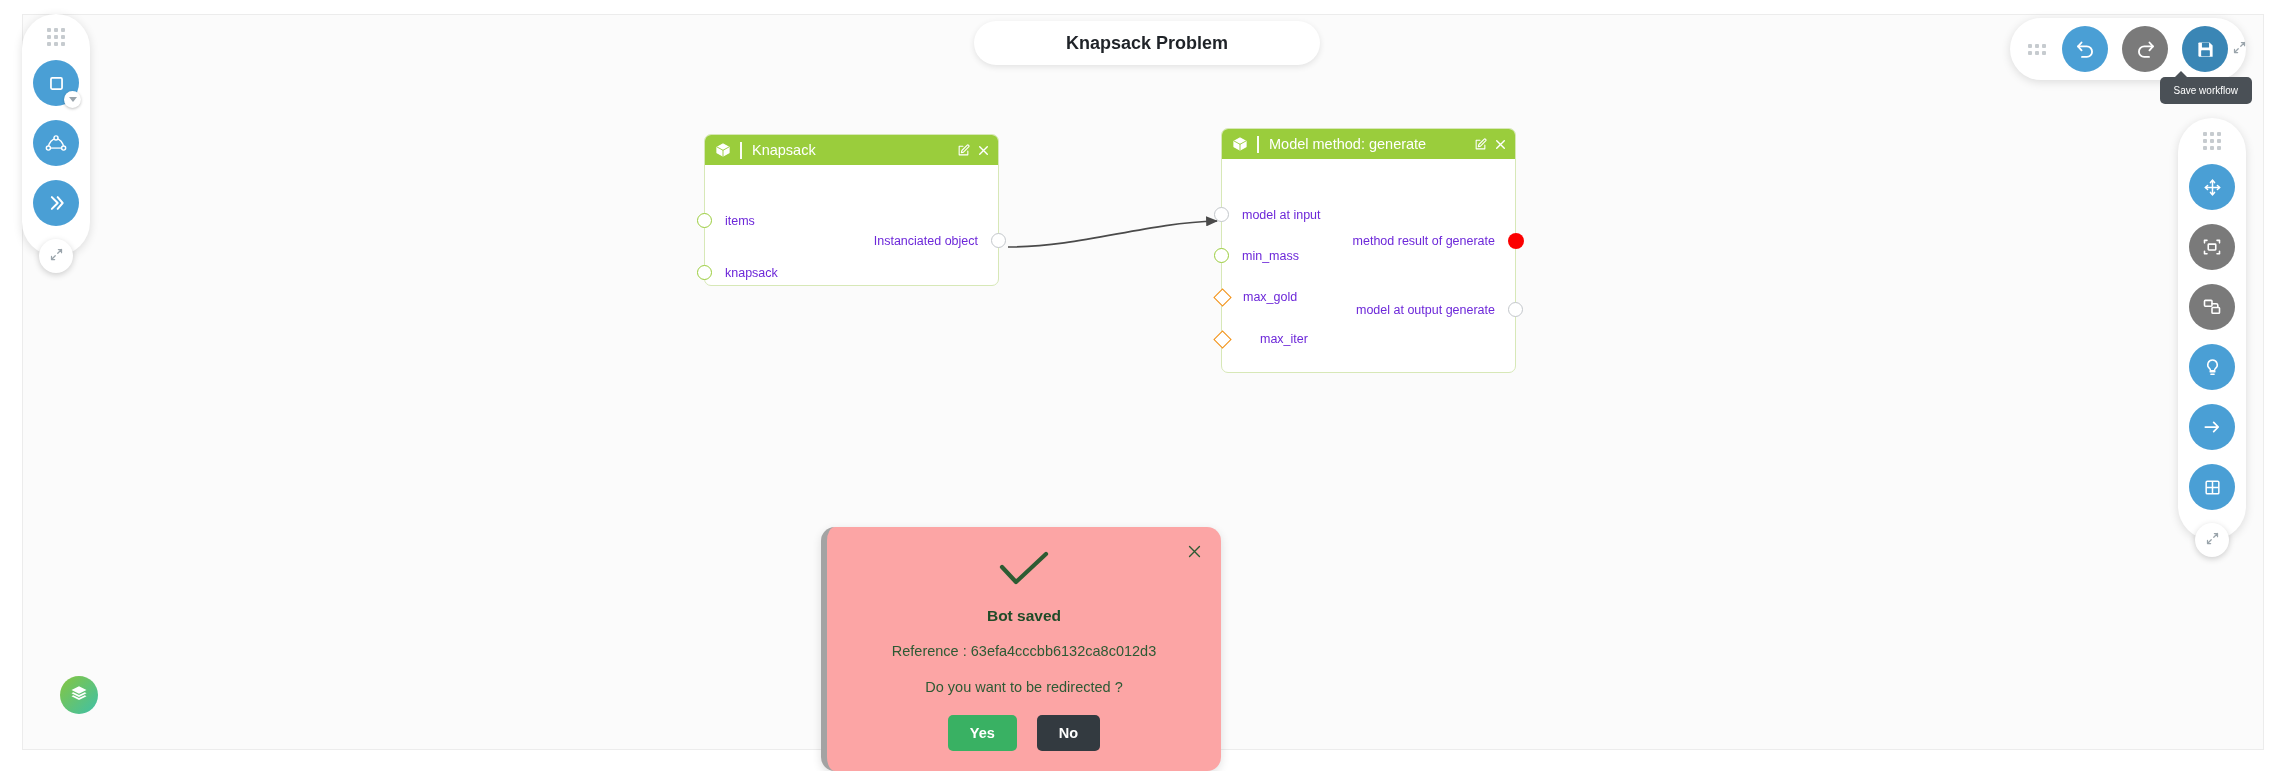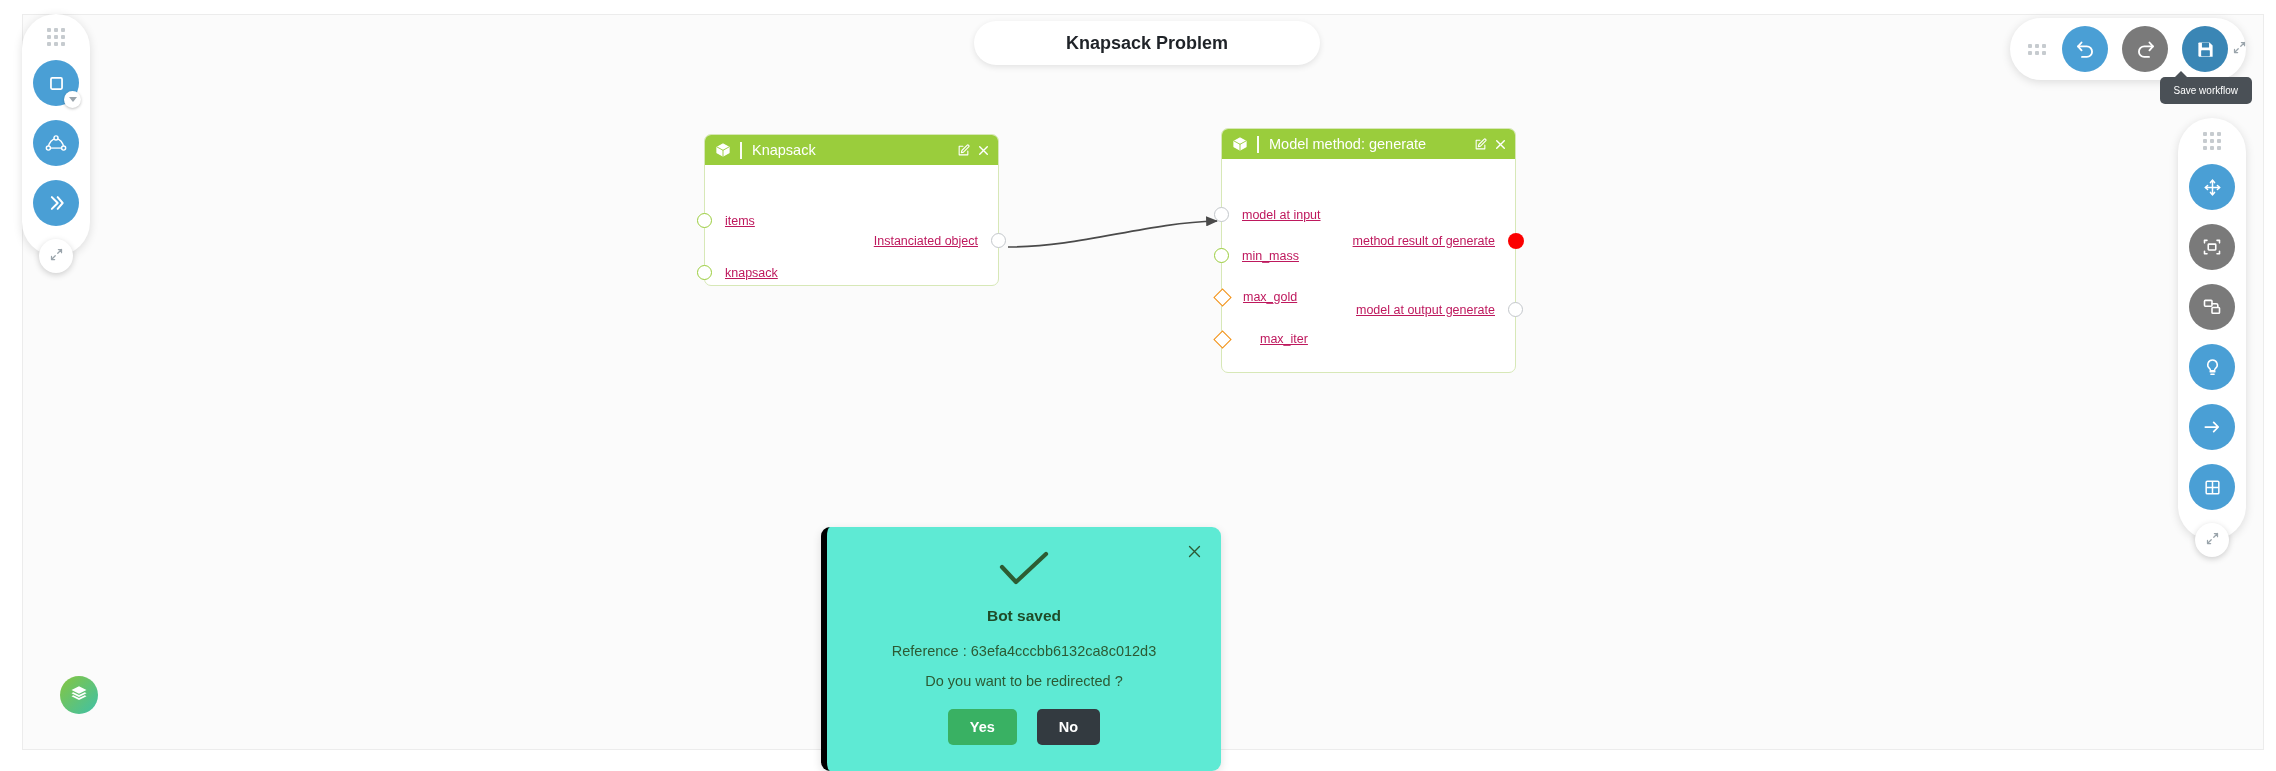--- a/index.html
+++ b/index.html
@@ -193,23 +193,22 @@
   }
   .hdr-icon { cursor:pointer; display:flex; align-items:center; margin-left: 7px; }
 
   .node-body { position: relative; }
 
   .port-row {
     position: absolute;
     display: flex;
     align-items: center;
     font-size: 12.5px;
-    color: #be185d;
+    color: #6d28d9;
     white-space: nowrap;
-    text-decoration: underline;
   }
   .port-row.in  { left: -8px; }
   .port-row.out { right: -8px; flex-direction: row-reverse; }
   .port-row.in  .plabel { margin-left: 13px; }
   .port-row.out .plabel { margin-right: 13px; }
 
   .dot {
     width: 15px; height: 15px;
     border-radius: 50%;
     background: #ffffff;
@@ -230,44 +229,44 @@
     cursor: crosshair;
   }
 
   
   #dialog {
     position: absolute;
     left: 821px;
     top: 527px;
     width: 400px;
     height: 244px;
-    background: #5eead4;
-    border-left: 6px solid #000000;
-    border-radius: 9px;
+    background: #fca5a5;
+    border-left: 6px solid #a3a3a3;
+    border-radius: 14px;
     box-shadow: 0 3px 10px rgba(0,0,0,0.12);
     box-sizing: border-box;
     z-index: 60;
     text-align: center;
     color: #23502a;
   }
   #dialog .dlg-close {
     position: absolute; right: 18px; top: 16px;
     cursor: pointer; line-height: 0;
   }
   #dialog .check { margin-top: 22px; }
   #dialog .dlg-title {
     font-size: 15.5px; font-weight: 700;
     color: #1f4b28;
     margin-top: 14px;
   }
   #dialog .dlg-ref {
     font-size: 14.5px; color: #2c5a34; margin-top: 18px;
   }
   #dialog .dlg-q {
-    font-size: 14.5px; color: #2c5a34; margin-top: 14px;
+    font-size: 14.5px; color: #2c5a34; margin-top: 20px;
   }
   #dialog .dlg-actions {
     margin-top: 20px;
     display: flex; justify-content: center; gap: 20px;
   }
   .dlg-btn {
     border: none;
     border-radius: 5px;
     font-size: 14.5px;
     font-weight: 700;

